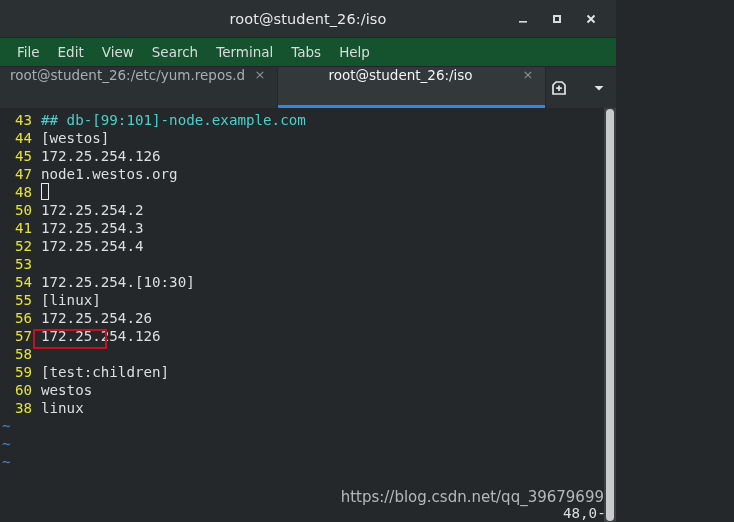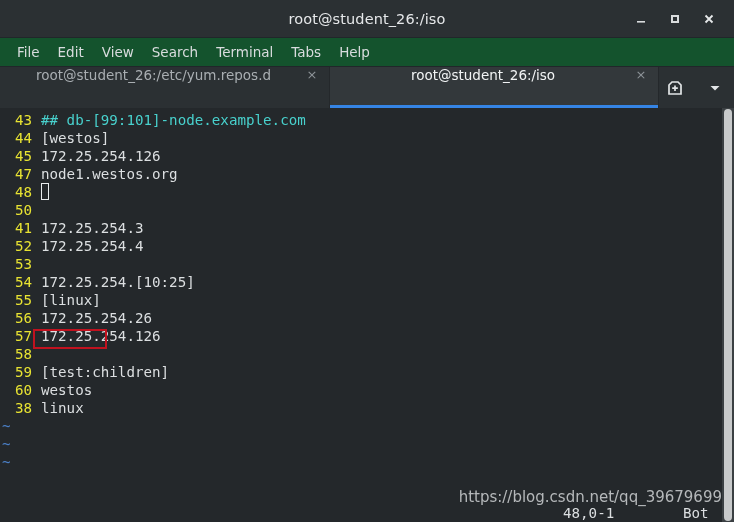--- a/index.html
+++ b/index.html
@@ -2,21 +2,21 @@
 <html><head>
 <meta charset="utf-8">
 <style>
   html, body {
     margin: 0;
     padding: 0;
     background: #24282b;
   }
   #app {
     position: relative;
-    width: 734px;
+    width: 616px;
     height: 522px;
     overflow: hidden;
     background: #24282b;
     font-family: "DejaVu Sans", sans-serif;
     -webkit-font-smoothing: antialiased;
   }
 
   
   .titlebar {
     position: relative;
@@ -343,36 +343,37 @@
       <div class="row">
         <span class="lineno">47</span>
         <span class="ltext">node1.westos.org</span>
       </div>
       <div class="row">
         <span class="lineno">48</span>
         <span class="ltext"><span class="cursor-block"></span></span>
       </div>
       <div class="row">
         <span class="lineno">50</span>
+        <span class="ltext">172.25.254.2</span>
       </div>
       <div class="row">
         <span class="lineno">41</span>
         <span class="ltext">172.25.254.3</span>
       </div>
       <div class="row">
         <span class="lineno">52</span>
         <span class="ltext">172.25.254.4</span>
       </div>
       <div class="row">
         <span class="lineno">53</span>
         <span class="ltext"></span>
       </div>
       <div class="row">
         <span class="lineno">54</span>
-        <span class="ltext">172.25.254.[10:25]</span>
+        <span class="ltext">172.25.254.[10:30]</span>
       </div>
       <div class="row">
         <span class="lineno">55</span>
         <span class="ltext">[linux]</span>
       </div>
       <div class="row">
         <span class="lineno">56</span>
         <span class="ltext">172.25.254.26</span>
       </div>
       <div class="row">

